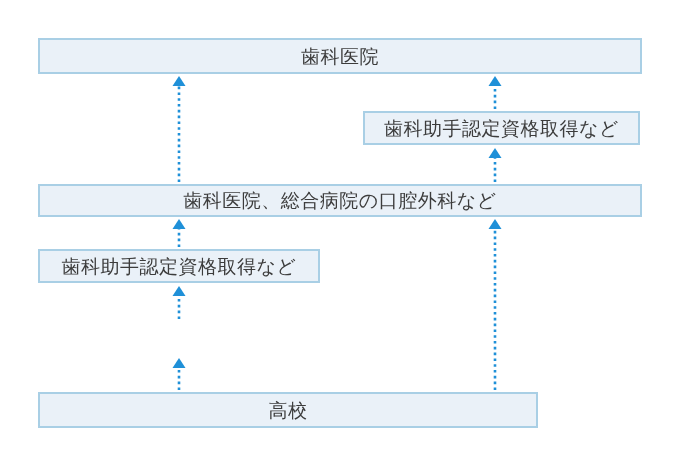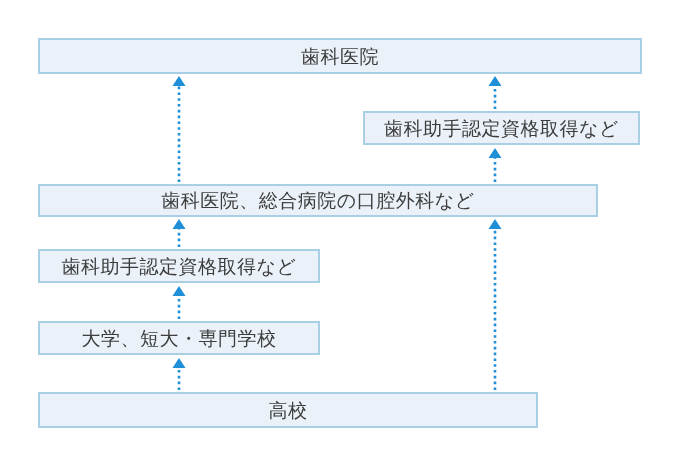--- a/index.html
+++ b/index.html
@@ -36,21 +36,21 @@
   .node .label {
     color: #3c3c3c;
     font-size: 19px;
     line-height: 1;
     letter-spacing: 0.5px;
     white-space: nowrap;
   }
   
   .box-dental-assistant { left: 38px;  top: 38px;  width: 604px; height: 36px; }
   .box-cert-right       { left: 363px; top: 111px; width: 277px; height: 34px; }
-  .box-workplace        { left: 38px;  top: 184px; width: 560px; height: 33px; }
+  .box-workplace        { left: 38px;  top: 184px; width: 604px; height: 33px; }
   .box-cert-left        { left: 38px;  top: 249px; width: 282px; height: 34px; }
   .box-university       { left: 38px;  top: 321px; width: 282px; height: 34px; }
   .box-high-school      { left: 38px;  top: 392px; width: 500px; height: 36px; }
 </style>
 </head>
 <body>
 
 <div class="canvas">
 
   <svg class="arrows-layer" width="680" height="465" viewBox="0 0 680 465" xmlns="http://www.w3.org/2000/svg">
@@ -95,21 +95,18 @@
   </div>
 
   <div class="node box-workplace">
     <span class="label">歯科医院、総合病院の口腔外科など</span>
   </div>
 
   <div class="node box-cert-left">
     <span class="label">歯科助手認定資格取得など</span>
   </div>
 
-  <div class="node box-university">
-    <span class="label">大学、短大・専門学校</span>
-  </div>
 
   <div class="node box-high-school">
     <span class="label">高校</span>
   </div>
 
 </div>
 
 </body></html>

